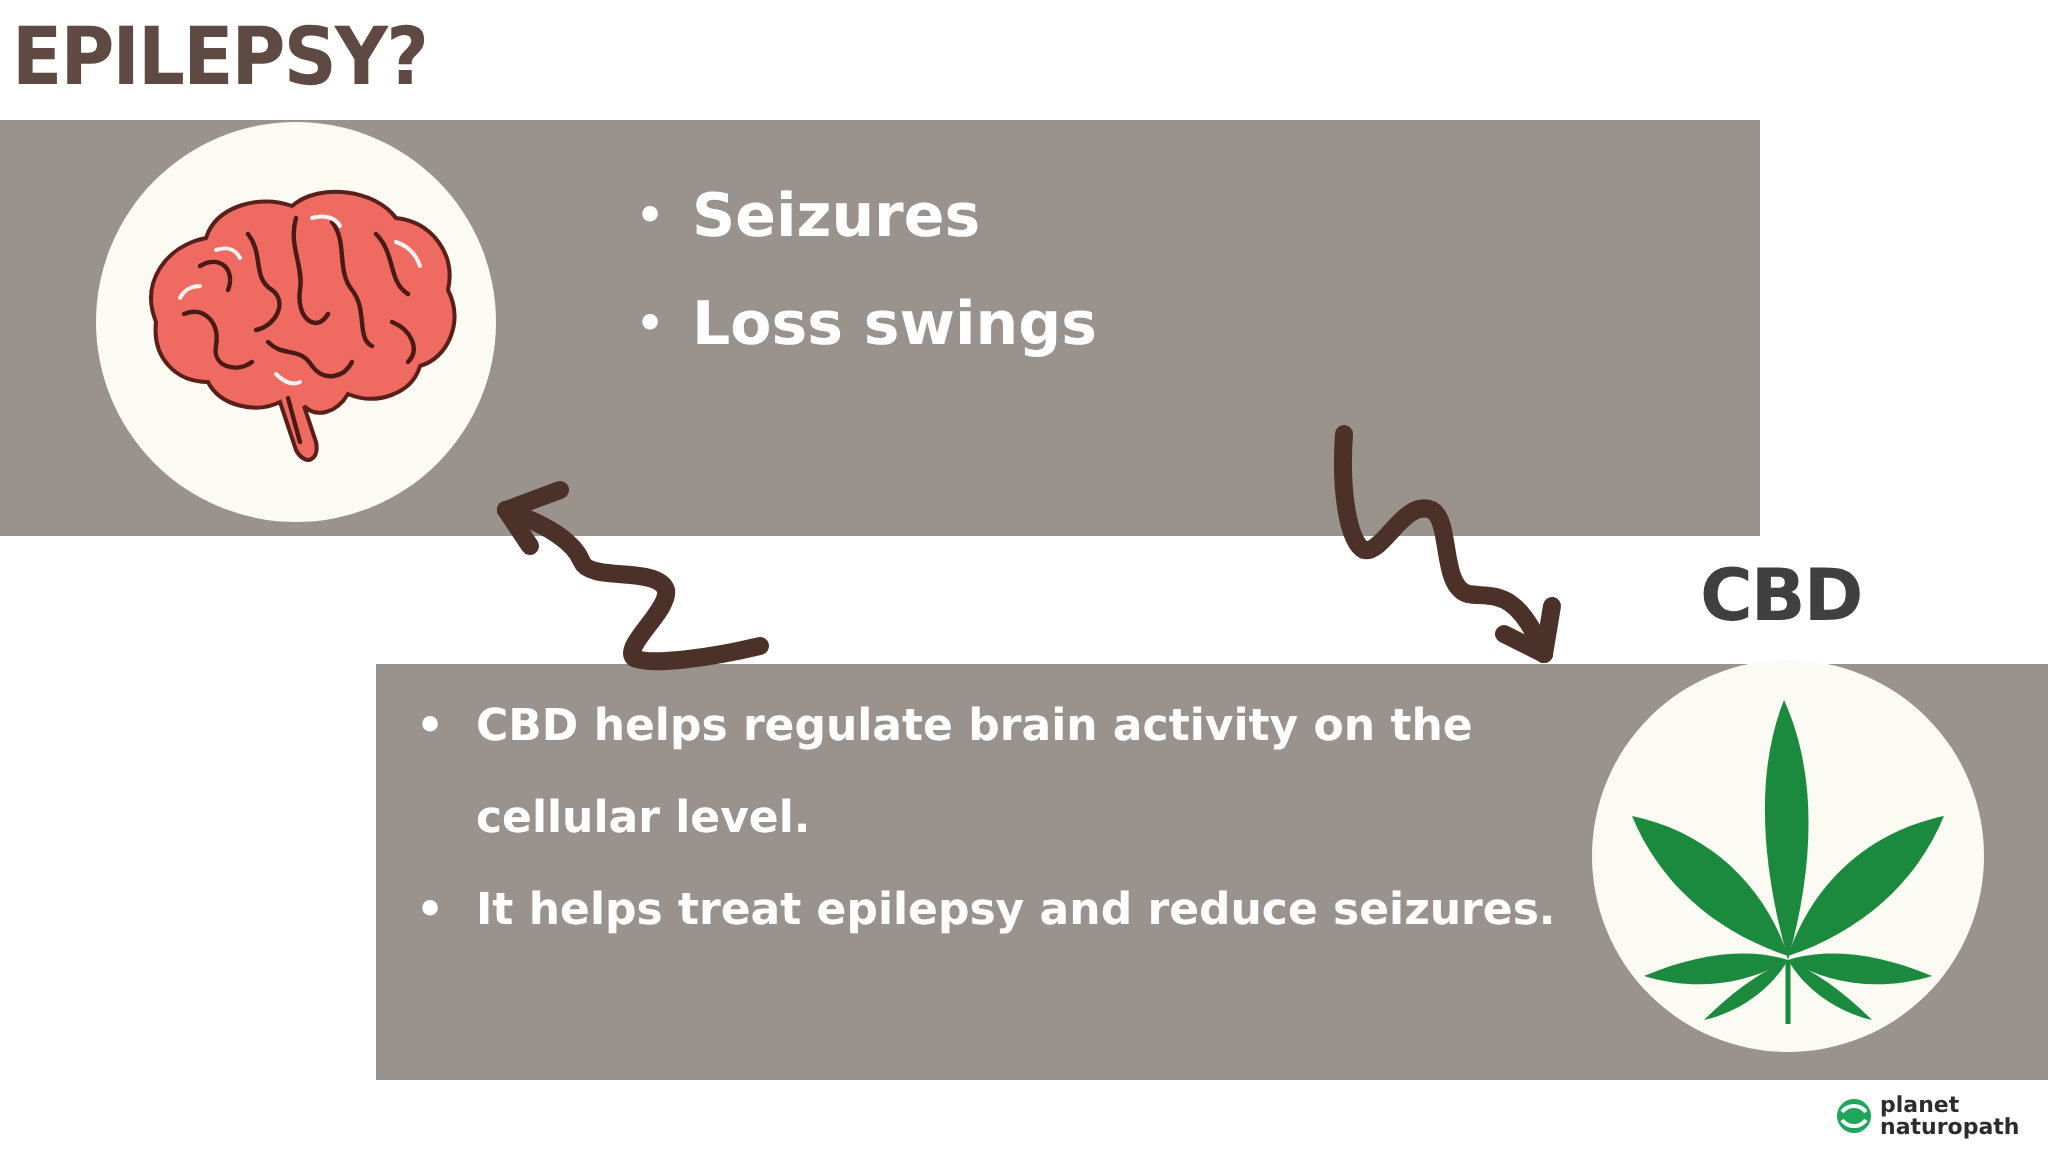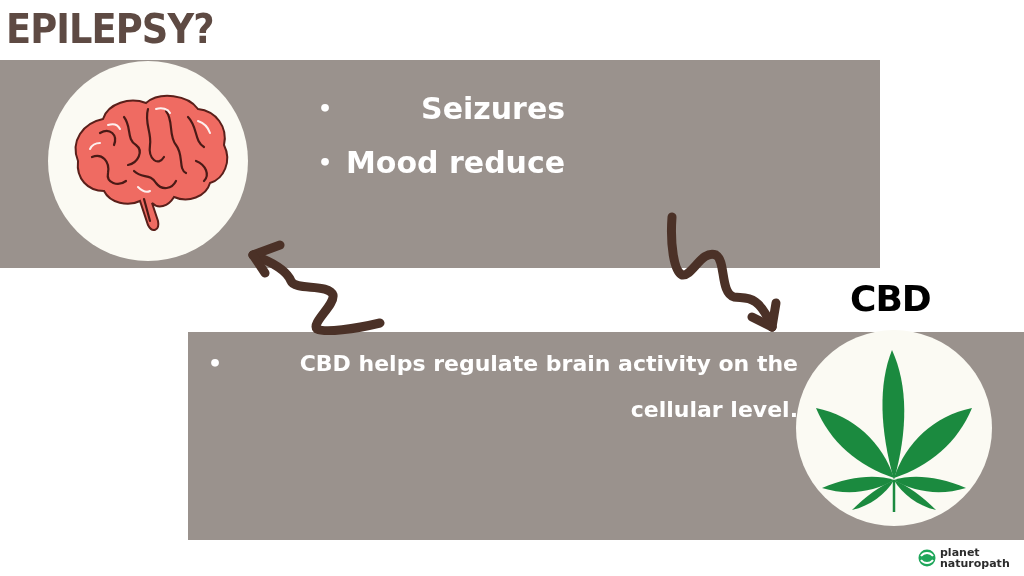--- a/index.html
+++ b/index.html
@@ -7,24 +7,24 @@
   .title { position:absolute; left:6px; top:4px; font-size:40px; font-weight:900; color:#5e4a43; letter-spacing:-1px; line-height:50px; transform:scaleX(0.92); transform-origin:left top; }
   .panel { position:absolute; background:#9a928d; }
   .panel-top { left:0; top:60px; width:880px; height:208px; }
   .panel-bottom { left:188px; top:332px; width:836px; height:208px; }
   .circle { position:absolute; border-radius:50%; background:#fbfaf3; }
   .circle-brain { left:48px; top:61px; width:200px; height:200px; }
   .circle-leaf { left:796px; top:330px; width:196px; height:196px; }
   ul { list-style:none; margin:0; padding:0; position:absolute; color:#ffffff; font-weight:700; }
   ul.top-list { left:318px; top:82px; font-size:30px; line-height:54px; }
   ul.bottom-list { left:208px; top:341px; font-size:22px; line-height:46px; width:590px; }
-  ul li { position:relative; padding-left:28px;text-align:right; }
+  ul li { position:relative; padding-left:28px; }
   ul li::before { content:"•"; position:absolute; left:0; font-size:22px; }
   ul.bottom-list li { padding-left:30px; }
-  .cbd-label { position:absolute; left:850px; top:278px; font-size:36px; font-weight:900; color:#000000; letter-spacing:-1px; }
+  .cbd-label { position:absolute; left:850px; top:278px; font-size:36px; font-weight:900; color:#404040; letter-spacing:-1px; }
   .arrow { position:absolute; }
   .logo { position:absolute; left:918px; top:547px; display:flex; align-items:center; gap:4px; }
   .logo-text { font-size:11px; line-height:11px; font-weight:700; color:#2c2c2c; }
 </style>
 </head>
 <body>
 
 <div class="title">EPILEPSY?</div>
 
 <div class="panel panel-top"></div>
@@ -49,21 +49,21 @@
       <path d="M108,48 C114,46 120,48 122,52"></path>
       <path d="M150,60 C156,62 160,66 162,72"></path>
       <path d="M42,88 C44,84 48,82 52,82"></path>
       <path d="M90,126 C94,130 98,132 102,130"></path>
     </g>
   </svg>
 </div>
 
 <ul class="top-list">
   <li>Seizures</li>
-  <li>Mood reduce</li>
+  <li>Loss swings</li>
 </ul>
 
 <svg class="arrow" style="left:225px;top:225px;" width="170" height="115" viewBox="0 0 170 115">
   <g fill="none" stroke="#4b3127" stroke-width="9" stroke-linecap="round" stroke-linejoin="round">
     <path d="M155,98 C130,104 100,108 92,104 C86,98 110,80 108,70 C104,58 70,66 66,56 C62,46 50,38 28,30"></path>
     <path d="M28,30 L55,20"></path>
     <path d="M28,30 L40,48"></path>
   </g>
 </svg>
 
@@ -72,20 +72,21 @@
     <path d="M12,12 C10,40 14,66 22,70 C32,72 42,44 56,50 C66,56 60,88 74,92 C86,94 98,88 112,122"></path>
     <path d="M112,122 L116,98"></path>
     <path d="M112,122 L92,112"></path>
   </g>
 </svg>
 
 <div class="cbd-label">CBD</div>
 
 <ul class="bottom-list">
   <li>CBD helps regulate brain activity on the cellular level.</li>
+  <li>It helps treat epilepsy and reduce seizures.</li>
 </ul>
 
 <div class="circle circle-leaf">
   <svg width="196" height="196" viewBox="0 0 196 196">
     <g fill="#1b8a3f">
       <path d="M96,20 C112,55 112,100 98,150 C84,100 82,55 96,20 Z"></path>
       <path d="M20,78 C58,86 86,112 98,148 C62,136 34,112 20,78 Z"></path>
       <path d="M176,78 C138,86 110,112 98,148 C134,136 162,112 176,78 Z"></path>
       <path d="M26,158 C54,146 80,144 98,150 C78,162 52,166 26,158 Z"></path>
       <path d="M170,158 C142,146 116,144 98,150 C118,162 144,166 170,158 Z"></path>

